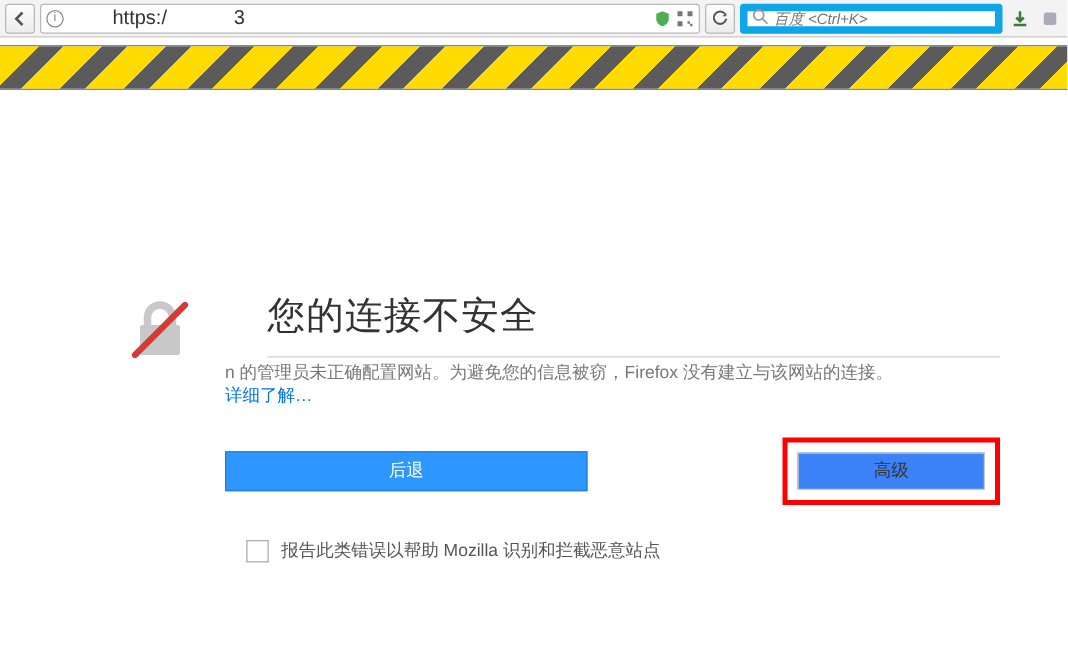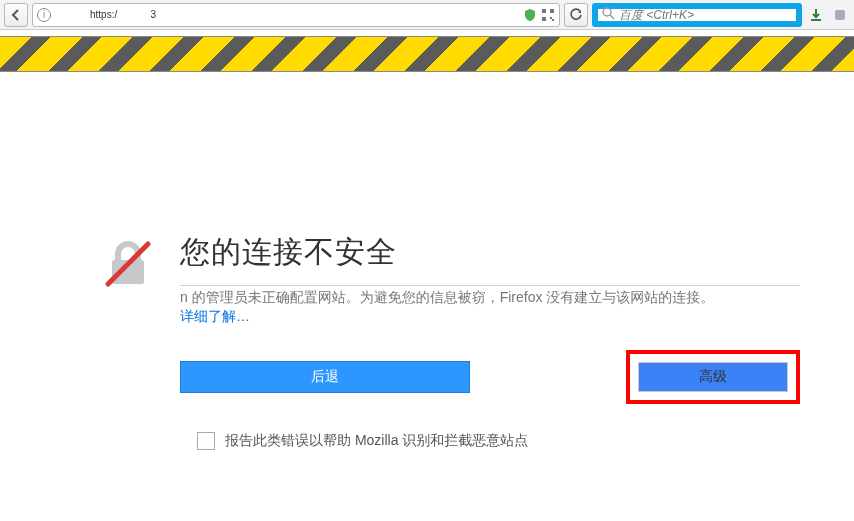--- a/index.html
+++ b/index.html
@@ -46,21 +46,21 @@
     width: 14px; height: 14px; border: 1px solid #888; border-radius: 50%;
     display:flex;align-items:center;justify-content:center;font-size:10px;color:#888;
   }
   .urlbar .shield {
     width:14px;height:14px;display:flex;align-items:center;justify-content:center;
   }
   .urlbar .qr {
     width:14px;height:14px;display:flex;align-items:center;justify-content:center;color:#777;
   }
   .urlbar input {
-    flex:1;border:none;outline:none;font-size:10px;color:#333;
+    flex:1;border:none;outline:none;font-size:16px;color:#333;
     background:transparent;
     padding-left:35px;
   }
   .searchbar {
     width: 210px;
     height: 24px;
     border: 6px solid #0ea5e9;
     border-radius: 3px;
     background: #fff;
     display:flex;align-items:center;padding:0 4px;gap:4px;
@@ -92,20 +92,21 @@
   .icon-col { width: 80px; padding-top: 4px; }
   .lock-svg { width:56px;height:56px; }
   .text-col { flex:1; max-width: 620px; }
   .title {
     font-size: 30px;
     font-weight: 400;
     color: #333;
     letter-spacing: 1px;
     padding-bottom: 12px;
     border-bottom: 1px solid #d0d0d0;
+    margin-left: 34px;
   }
   .para {
     font-size: 14px;
     color: #777;
     line-height: 1.6;
   }
   .learn {
     display:block;
     font-size: 14px;
     color: #0073e6;

